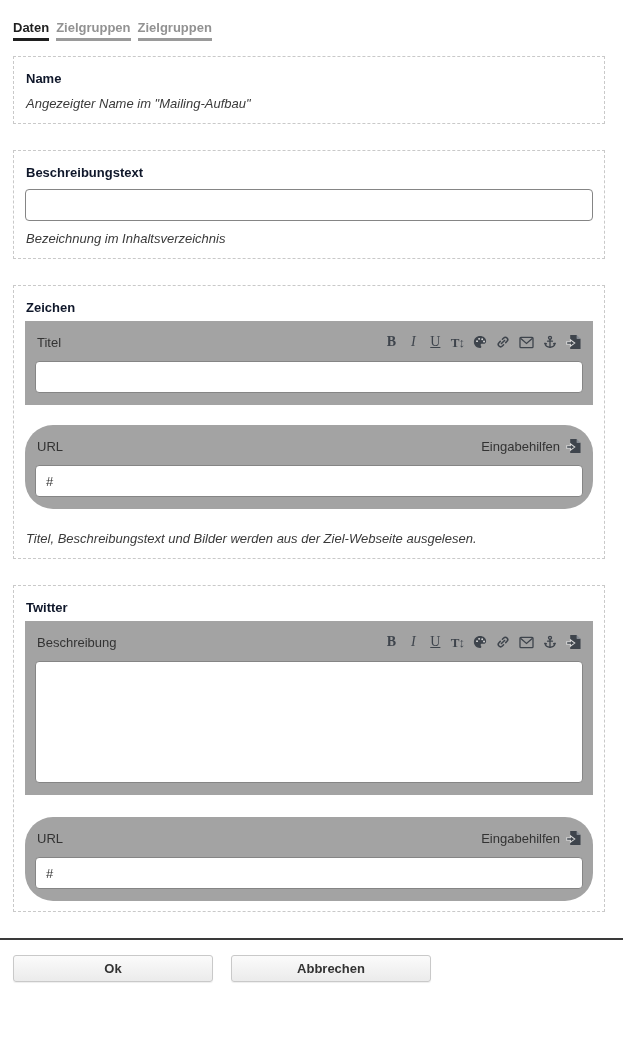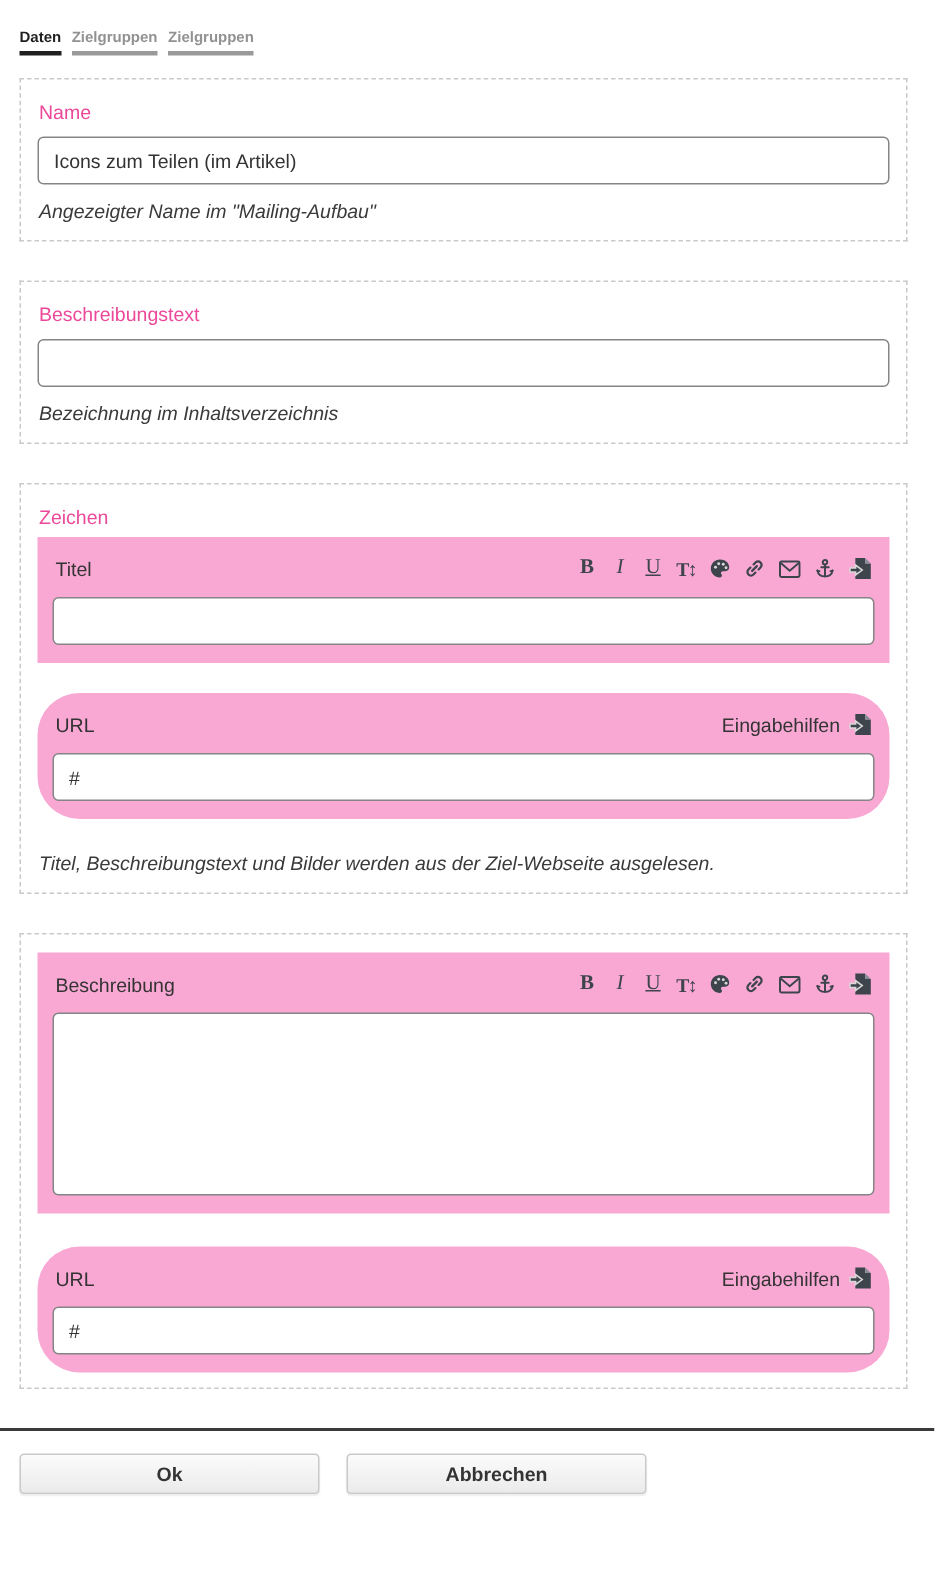--- a/index.html
+++ b/index.html
@@ -7,49 +7,49 @@
   body {
     width: 623px; height: 1055px;
     background: #ffffff;
     font-family: "Liberation Sans", "DejaVu Sans", sans-serif;
     color: #333;
     overflow: hidden;
   }
   
   .tabs { display: flex; gap: 7px; margin: 20px 18px 15px 13px; }
   .tab {
-    font-size: 10px; font-weight: bold;
+    font-size: 13px; font-weight: bold;
     color: #929292; padding-bottom: 3px;
     border-bottom: 3px solid #9a9a9a; cursor: pointer;
   }
   .tab.active { color: #1f1f1f; border-bottom-color: #1f1f1f; }
 
   
   .panel {
     border: 1px dashed #c9c9c9;
     margin: 0 18px 26px 13px;
     padding: 12px 11px 10px;
   }
   .field-label {
-    font-size: 13px; font-weight: normal; color: #ec4899;
+    font-size: 13px; font-weight: bold; color: #0f172a;
     margin: 2px 0 9px 1px; line-height: 15px;
   }
   .text-input {
     display: block; width: 100%; height: 32px;
     border: 1px solid #858585; border-radius: 4px;
     padding: 0 10px; background: #fff;
     font-family: "Liberation Sans", sans-serif; font-size: 13px; color: #333;
   }
   .hint {
     font-style: italic; font-size: 13px; color: #3a3a3a;
     margin: 10px 0 2px 1px; line-height: 15px;
   }
 
   
-  .graybox { background: #f9a8d4; padding: 12px 10px; }
+  .graybox { background: #a3a3a3; padding: 12px 10px; }
   .graybox.url-box { margin-top: 20px; border-radius: 28px; }
   .graybox-header {
     display: flex; align-items: center; justify-content: space-between;
     height: 18px; padding: 0 2px;
   }
   .gb-label { font-size: 13px; color: #333; }
   .graybox .text-input { margin-top: 10px; }
   textarea.text-input { height: 122px; resize: none; padding: 6px 10px; }
 
   
@@ -88,21 +88,20 @@
 <body>
 
 <div class="tabs">
   <div class="tab active">Daten</div>
   <div class="tab">Zielgruppen</div>
   <div class="tab">Zielgruppen</div>
 </div>
 
 <div class="panel">
   <div class="field-label">Name</div>
-  <input type="text" class="text-input" value="Icons zum Teilen (im Artikel)" style="">
   <div class="hint">Angezeigter Name im "Mailing-Aufbau"</div>
 </div>
 
 <div class="panel">
   <div class="field-label">Beschreibungstext</div>
   <input type="text" class="text-input" value="" style="">
   <div class="hint">Bezeichnung im Inhaltsverzeichnis</div>
 </div>
 
 <div class="panel">
@@ -174,20 +173,21 @@
           </svg>
       </span>
     </div>
     <input type="text" class="text-input" value="#" style="">
   </div>
 
   <div class="hint" style="margin-top:22px;">Titel, Beschreibungstext und Bilder werden aus der Ziel-Webseite ausgelesen.</div>
 </div>
 
 <div class="panel">
+  <div class="field-label" style="margin-bottom:6px;">Twitter</div>
 
   <div class="graybox">
     <div class="graybox-header">
       <span class="gb-label">Beschreibung</span>
       <div class="toolbar">
         <span class="tb tb-bold">B</span>
         <span class="tb tb-italic">I</span>
         <span class="tb tb-underline">U</span>
         <span class="tb tb-size">T↕</span>
         <span class="tb">

